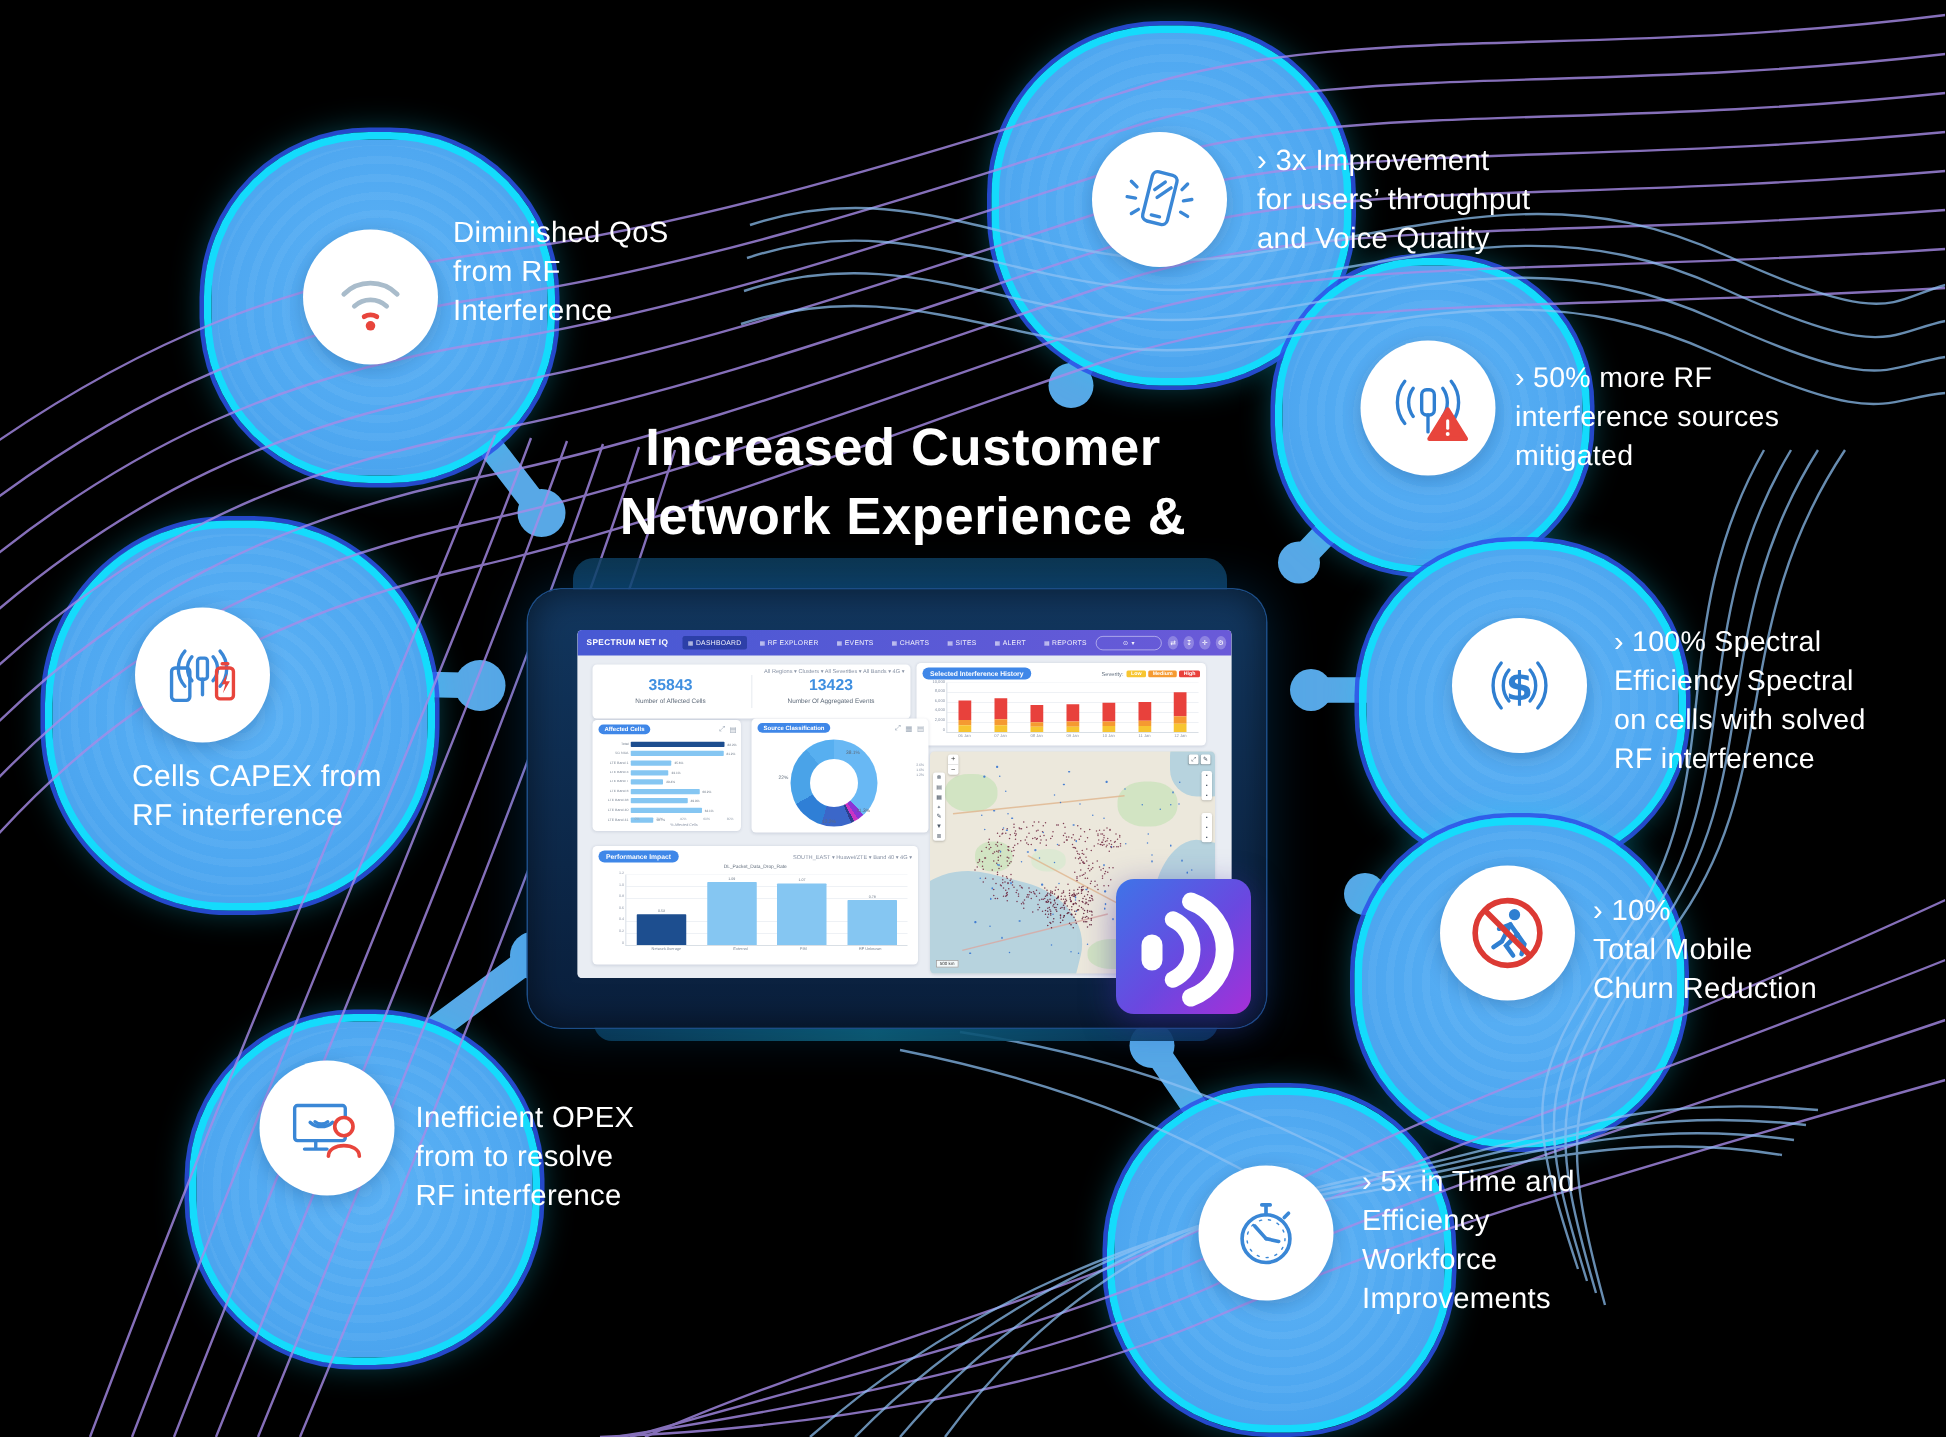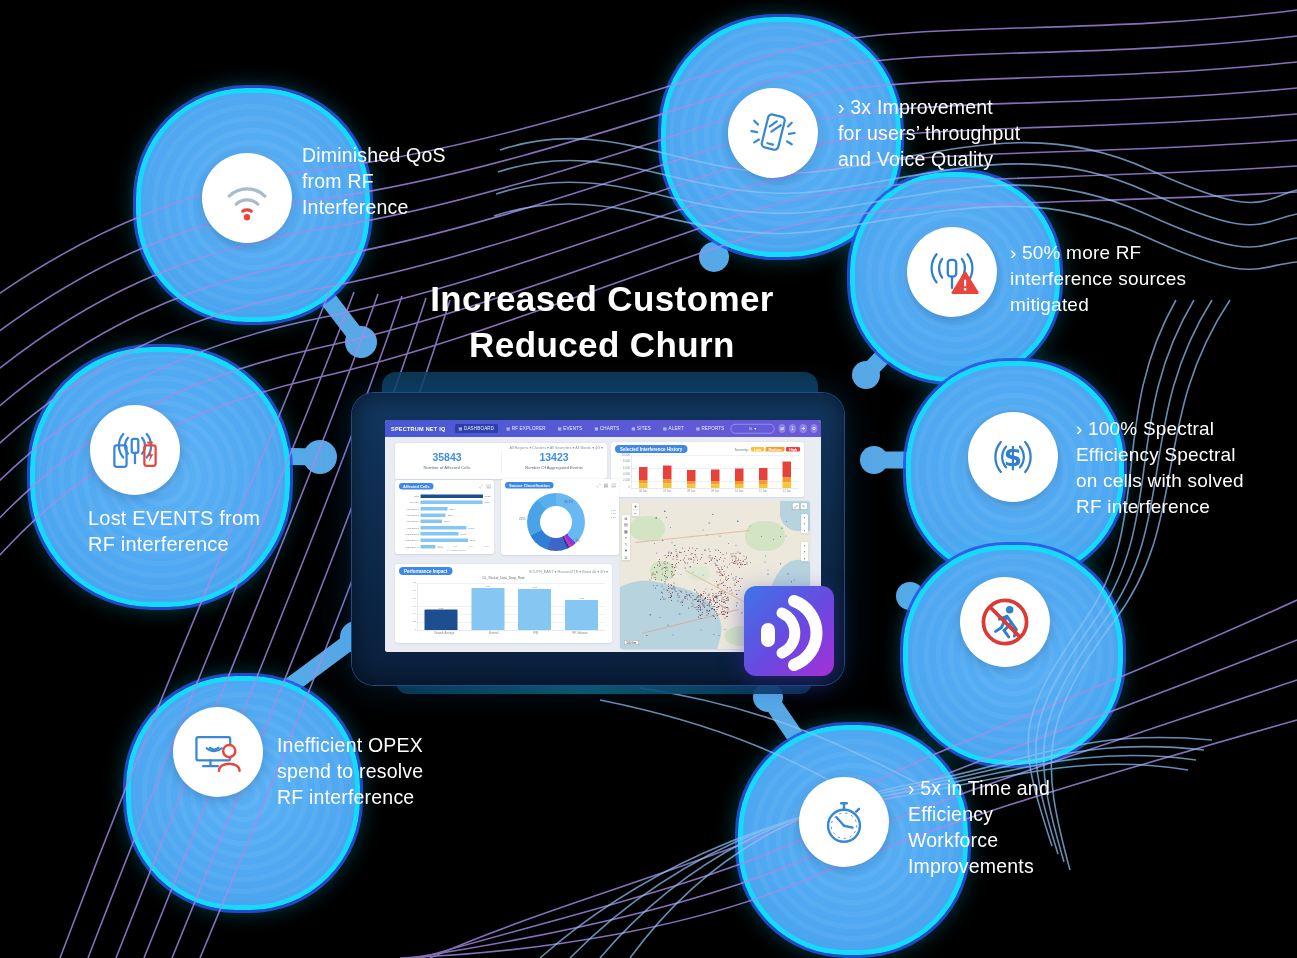--- a/index.html
+++ b/index.html
@@ -323,51 +323,56 @@
         <path d="M32,36 L24,27"></path>
         <path d="M32,36 L41,38"></path>
       </g>
     </svg>
   </div>
 
   <div class="btxt" style="left:302px;top:142px;width:215px;">
     <b><span class="ln">Diminished QoS</span><span class="ln">from RF</span><span class="ln">Interference</span></b>
   </div>
   <div class="btxt" style="left:88px;top:505px;width:240px;font-size:20px;">
-    <b><span class="ln">Lost EVENTS from</span><span class="ln">RF interference</span></b>
+    <b><span class="ln">Cells CAPEX from</span><span class="ln">RF interference</span></b>
   </div>
   <div class="btxt" style="left:277px;top:732px;width:215px;">
-    <b><span class="ln">Inefficient OPEX</span><span class="ln">spend to resolve</span><span class="ln">RF interference</span></b>
+    <b><span class="ln">Inefficient OPEX</span><span class="ln">from to resolve</span><span class="ln">RF interference</span></b>
   </div>
   <div class="btxt" style="left:838px;top:94px;width:235px;">
     <b class="ln">› 3x Improvement</b>
     <span class="ln">for users’ throughput</span>
     <span class="ln">and Voice Quality</span>
   </div>
   <div class="btxt" style="left:1010px;top:240px;width:235px;font-size:19px;">
     <span class="ln"><b>› 50%</b><span> more RF</span></span>
     <span class="ln">interference sources</span>
     <span class="ln">mitigated</span>
   </div>
   <div class="btxt" style="left:1076px;top:416px;width:218px;font-size:19px;">
     <b class="ln">› 100% Spectral</b>
     <b class="ln">Efficiency Spectral</b>
     <span class="ln">on cells with solved</span>
     <span class="ln">RF interference</span>
   </div>
+  <div class="btxt" style="left:1062px;top:594px;width:210px;">
+    <b class="ln">› 10%</b>
+    <span class="ln">Total Mobile</span>
+    <span class="ln">Churn Reduction</span>
+  </div>
   <div class="btxt" style="left:908px;top:775px;width:210px;">
     <b class="ln">› 5x in Time and</b>
     <b class="ln">Efficiency</b>
     <span class="ln">Workforce</span>
     <span class="ln">Improvements</span>
   </div>
 
   <div id="main-title">
     <span class="ln" style="display:block;">Increased Customer</span>
-    <span class="ln" style="display:block;">Reduced Churn</span>
+    <span class="ln" style="display:block;">Network Experience &amp;</span>
   </div>
 
   <div id="behind-top"></div>
   <div id="behind-bottom"></div>
   <div id="bezel"></div>
   <div id="screen">
     <div id="screen-inner">
 
       <div id="dnav">
         <span class="brand">SPECTRUM NET IQ</span>

